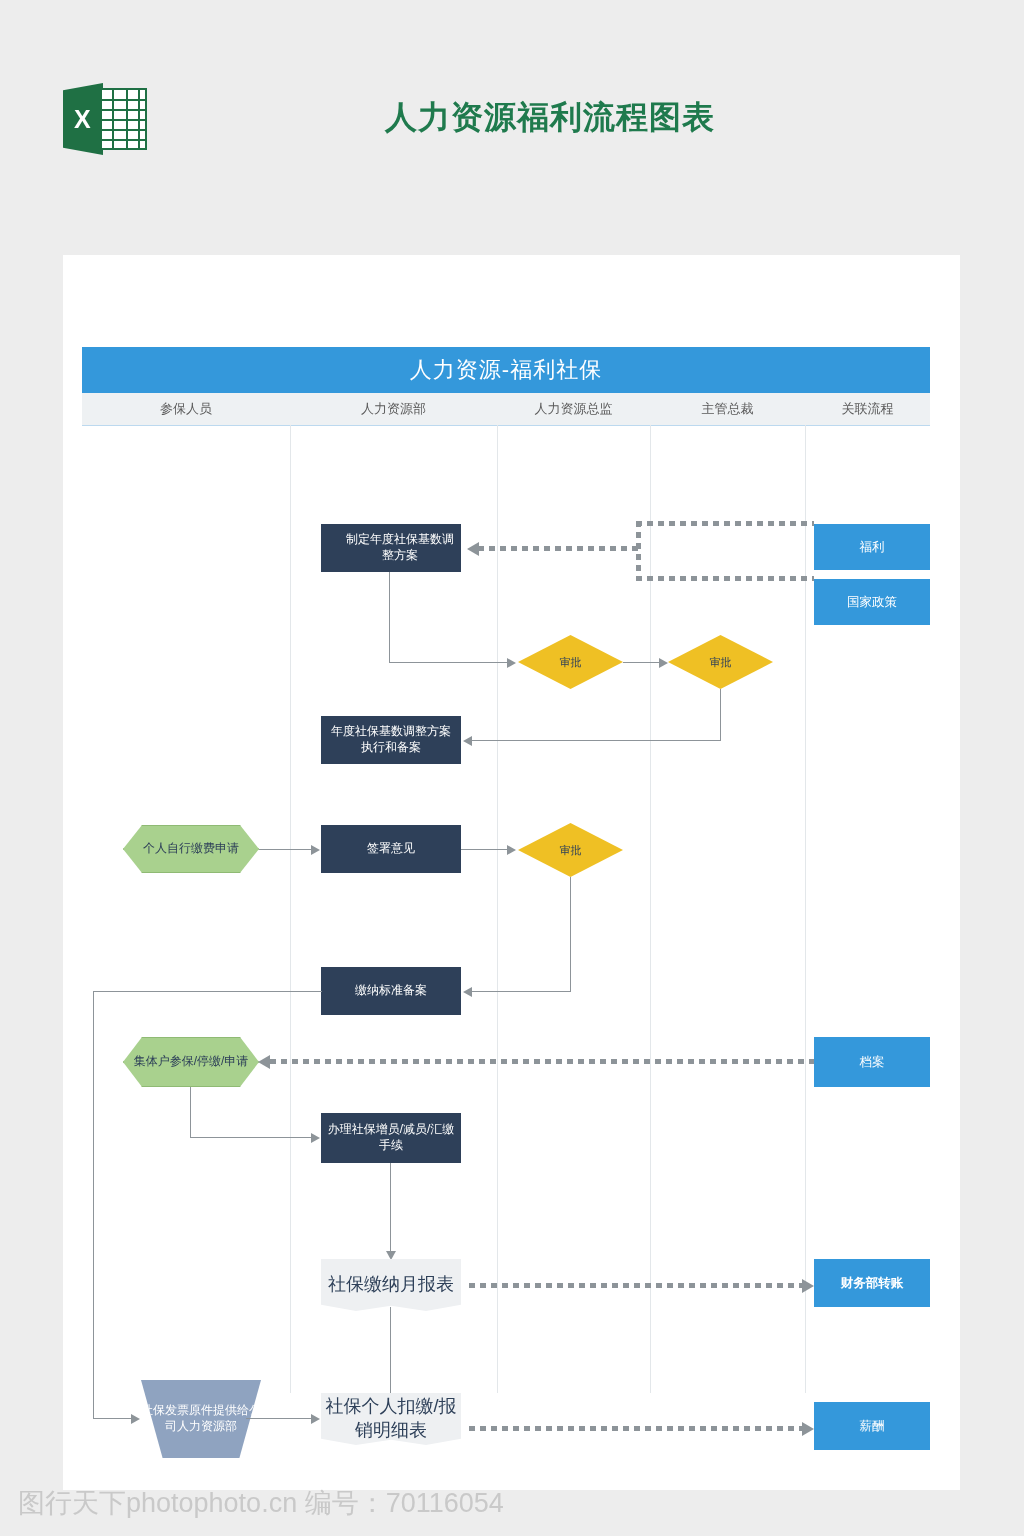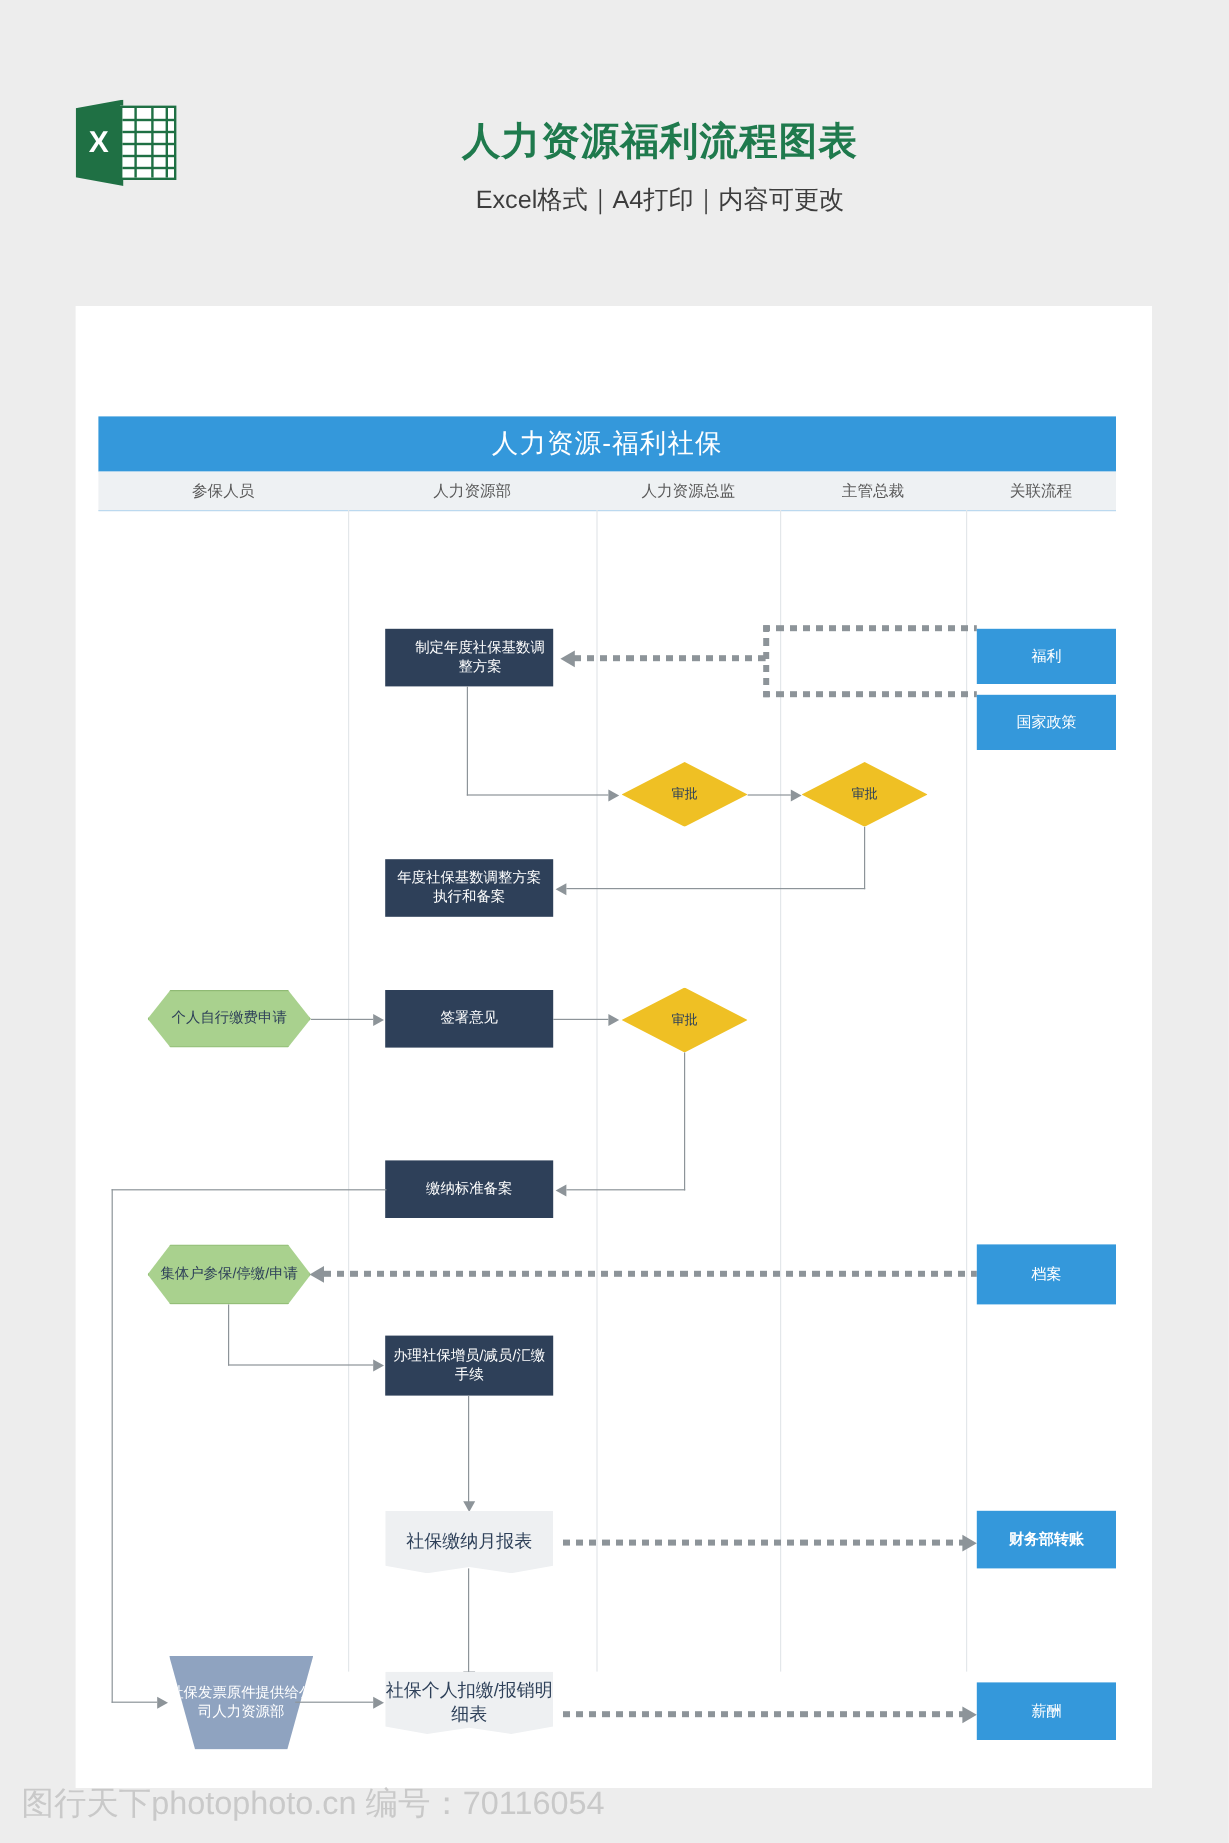--- a/index.html
+++ b/index.html
@@ -39,21 +39,21 @@
   .node{position:absolute;box-sizing:border-box;display:flex;align-items:center;justify-content:center;
      text-align:center;line-height:1.32;}
   .dark{background:#2e4059;color:#ffffff;font-size:12px;padding:2px 6px;}
   .blue{background:#3498db;color:#ffffff;font-size:12.5px;}
   .diamond{background:#efc024;color:#2e4059;font-size:11px;
      clip-path:polygon(50% 0,100% 50%,50% 100%,0 50%);}
   .hex{background:#a9d18e;color:#2e4059;font-size:12px;border:1px solid #8fba74;
      clip-path:polygon(14% 0,86% 0,100% 50%,86% 100%,14% 100%,0 50%);}
   .trap{background:#8fa3c0;color:#ffffff;font-size:12px;
      clip-path:polygon(0 0,100% 0,82% 100%,18% 100%);}
-  .doc{background:#eef0f2;color:#2e4059;font-size:15px;
+  .doc{background:#eef0f2;color:#2e4059;font-size:18px;
      clip-path:polygon(0 0,100% 0,100% 88%,75% 100%,50% 90%,25% 100%,0 88%);}
 
   
   .ln{position:absolute;background:#8d9499;}
   .lnh{height:1.4px;}
   .lnv{width:1.4px;}
   .arw{position:absolute;width:0;height:0;}
   .arw-r{border-top:5px solid transparent;border-bottom:5px solid transparent;border-left:9px solid #8d9499;}
   .arw-l{border-top:5px solid transparent;border-bottom:5px solid transparent;border-right:9px solid #8d9499;}
   .arw-d{border-left:5px solid transparent;border-right:5px solid transparent;border-top:9px solid #8d9499;}
@@ -82,21 +82,20 @@
       <i style="left:0;top:29px;width:43px;height:1.5px;"></i>
       <i style="left:0;top:39px;width:43px;height:1.5px;"></i>
       <i style="left:0;top:49px;width:43px;height:1.5px;"></i>
       <i style="left:10px;top:0;width:1.5px;height:58px;"></i>
       <i style="left:24px;top:0;width:1.5px;height:58px;"></i>
       <i style="left:36px;top:0;width:1.5px;height:58px;"></i>
     </div>
   </div>
 
   <div id="title">人力资源福利流程图表</div>
-  <div id="subtitle">Excel格式｜A4打印｜内容可更改</div>
 </div>
 
 <div id="page"></div>
 
 <div id="board">
 
   <div id="band">人力资源-福利社保</div>
 
   <div id="lanehdr">
     <div class="lh" style="width:208px">参保人员</div>

